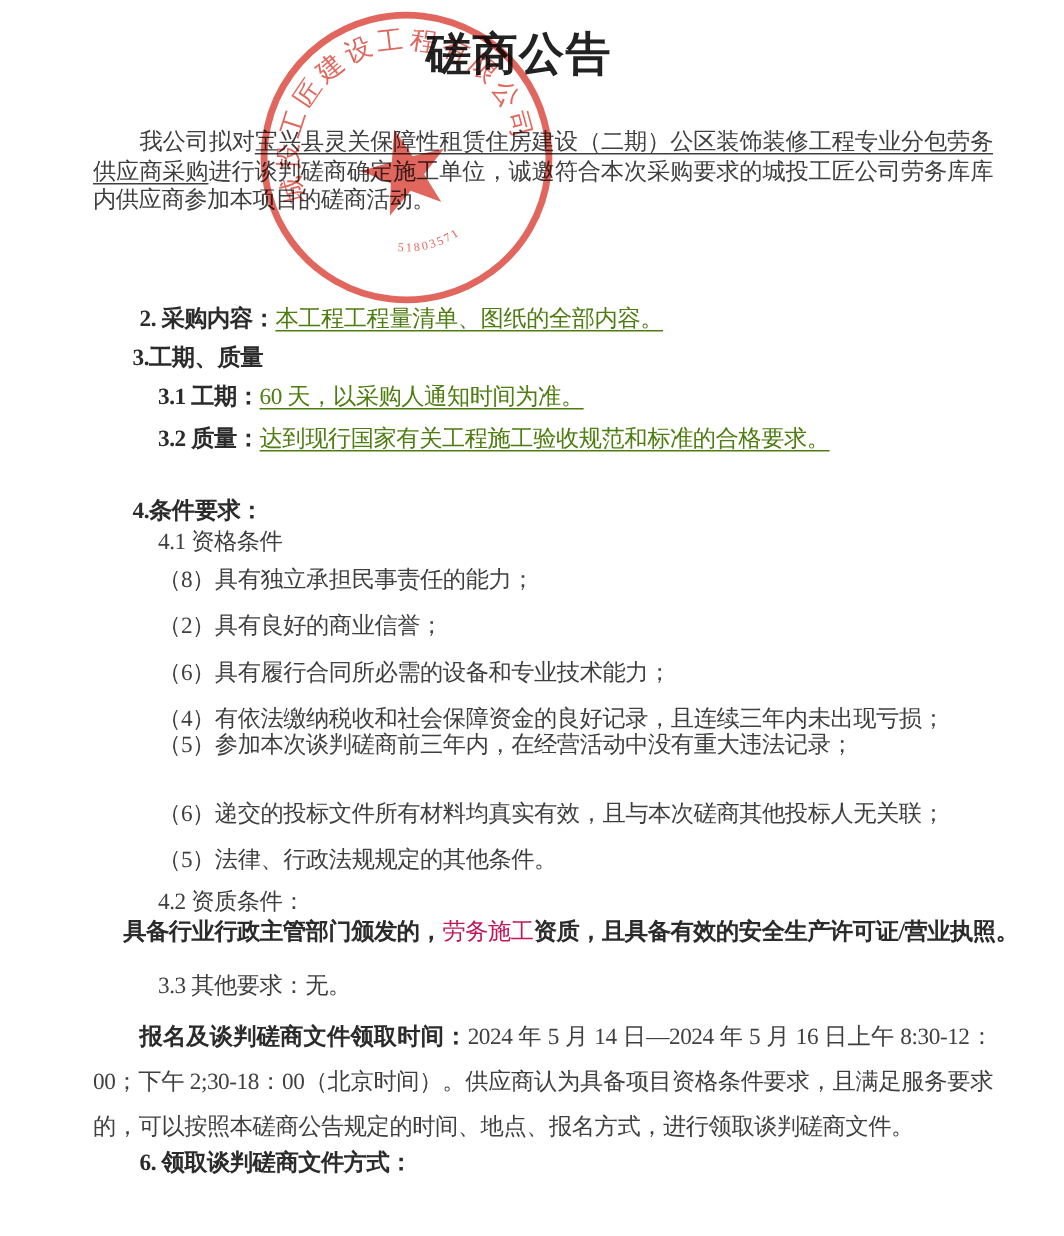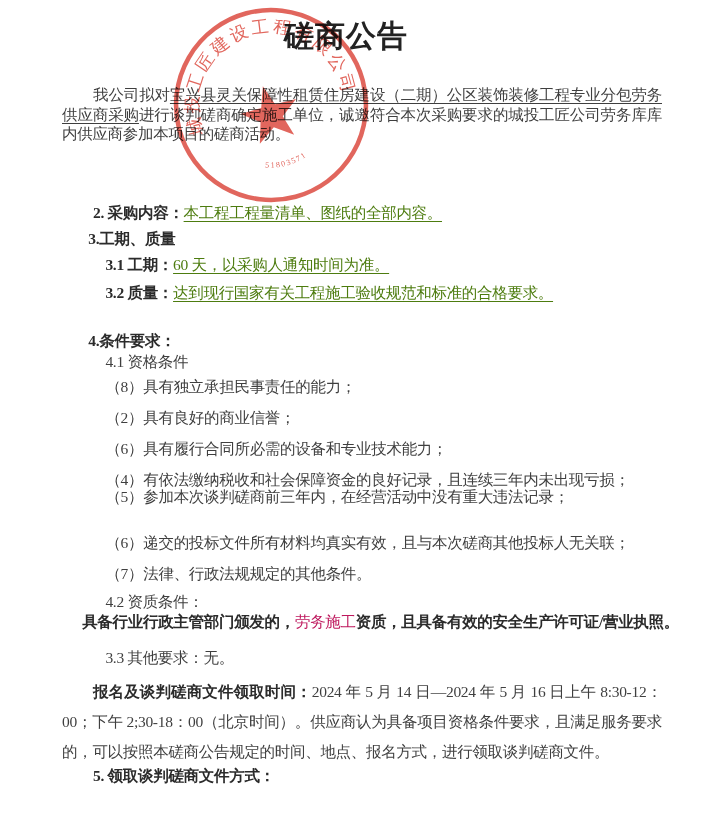--- a/index.html
+++ b/index.html
@@ -50,31 +50,31 @@
   <p class="block ind17 bold" style="top:311px;margin-top:20px;">4.条件要求：</p>
 
   <p class="block ind28" style="top:352px;">4.1 资格条件</p>
 
   <p class="block ind28" style="top:377px;">（8）具有独立承担民事责任的能力；</p>
   <p class="block ind28" style="top:408px;">（2）具有良好的商业信誉；</p>
   <p class="block ind28" style="top:439px;">（6）具有履行合同所必需的设备和专业技术能力；</p>
   <p class="block ind28" style="top:470px;">（4）有依法缴纳税收和社会保障资金的良好记录，且连续三年内未出现亏损；</p>
   <p class="block ind28" style="top:487px;">（5）参加本次谈判磋商前三年内，在经营活动中没有重大违法记录；</p>
   <p class="block ind28" style="top:533px;">（6）递交的投标文件所有材料均真实有效，且与本次磋商其他投标人无关联；</p>
-  <p class="block ind28" style="top:564px;">（7）法律、行政法规规定的其他条件。</p>
+  <p class="block ind28" style="top:564px;">（5）法律、行政法规规定的其他条件。</p>
 
   <p class="block ind28" style="top:592px;">4.2 资质条件：</p>
 
   <p class="block ind13 nowrap" style="top:612px;"><span class="bold">具备行业行政主管部门颁发的，</span><span class="light">劳务施工</span><span class="bold">资质，且具备有效的安全生产许可证/营业执照。</span></p>
 
   <p class="block ind28" style="top:648px;">3.3 其他要求：无。</p>
 
   <p class="block ind2 just" style="top:677px; line-height:30px;"><span class="bold">报名及谈判磋商文件领取时间：</span><span>2024 年 5 月 14 日—2024 年 5 月 16 日上午 8:30-12：00；下午 2;30-18：00（北京时间）。供应商认为具备项目资格条件要求，且满足服务要求的，可以按照本磋商公告规定的时间、地点、报名方式，进行领取谈判磋商文件。</span></p>
 
-  <p class="block ind2 bold" style="top:766px;">5. 领取谈判磋商文件方式：</p>
+  <p class="block ind2 bold" style="top:766px;">6. 领取谈判磋商文件方式：</p>
 
 
   <svg class="seal" viewBox="0 0 200 200">
     <g transform="rotate(-15 100 100)">
       <circle cx="100" cy="100" r="94" fill="none" stroke-width="4.5" stroke="#dc4b40"></circle>
       <path id="sealArc" d="M 34.7,130.4 A 72,72 0 1 1 165.3,130.4" fill="none"></path>
       <text font-size="17.5" letter-spacing="3" text-anchor="middle" fill="#dc4b40">
         <textPath href="#sealArc" startOffset="50%">城投工匠建设工程有限公司</textPath>
       </text>
       <polygon points="97,80 104.1,100.3 125.5,100.7 108.4,113.7 114.6,134.3 97,122 79.4,134.3 85.6,113.7 68.5,100.7 89.9,100.3" fill="#dc4b40"></polygon>

